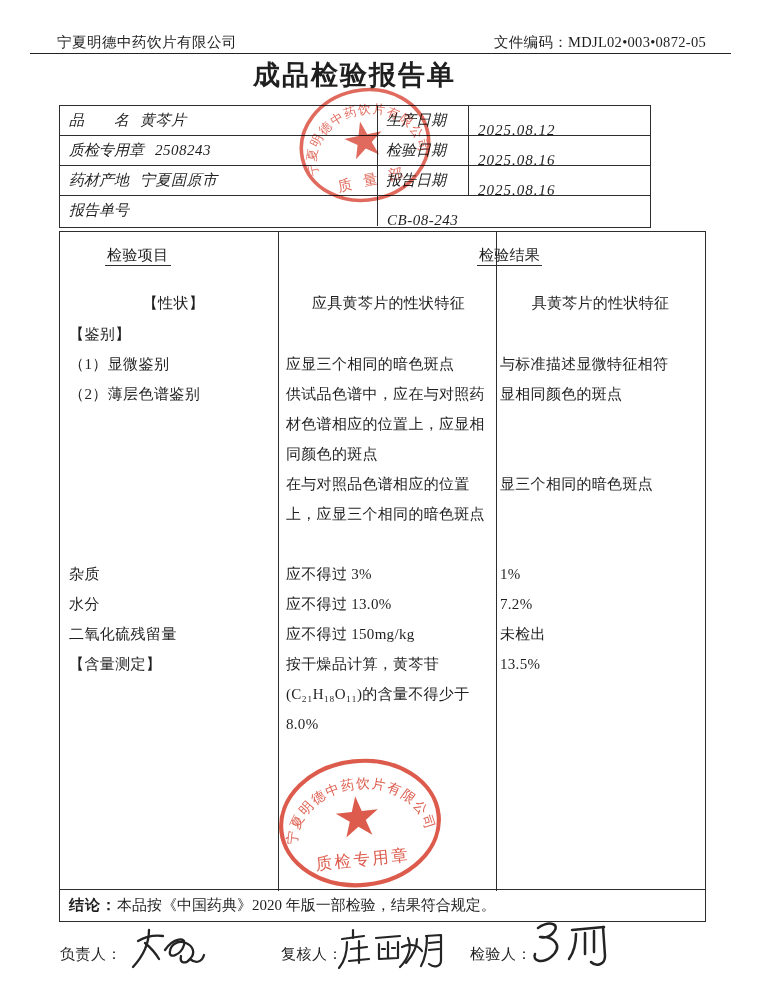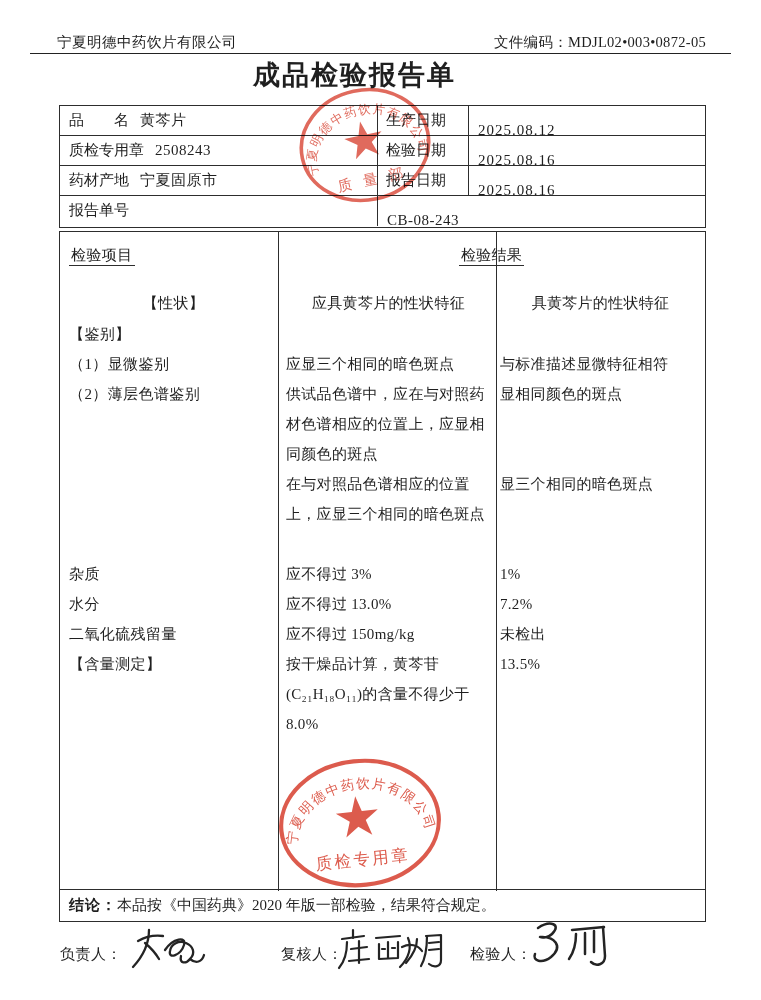--- a/index.html
+++ b/index.html
@@ -8,41 +8,41 @@
     font-family:"Liberation Serif","DejaVu Serif",serif;
     color:#1f1f1f;overflow:hidden;
   }
   .abs{position:absolute;}
   
   .company{left:57px;top:33px;font-size:14.5px;letter-spacing:.5px;}
   .doccode{right:55px;top:33px;font-size:14.5px;letter-spacing:.3px;}
   .headrule{left:30px;top:53px;width:701px;border-top:1.7px solid #222;}
   .pagetitle{left:253px;top:57px;font-size:27px;font-weight:bold;letter-spacing:2px;}
   
-  .info-table{left:59px;top:105px;width:647px;height:123px;border:1.6px solid #2d2d2d;box-sizing:border-box;}
+  .info-table{left:59px;top:105px;width:592px;height:123px;border:1.6px solid #2d2d2d;box-sizing:border-box;font-style:italic;}
   .i-row{display:flex;height:30px;border-bottom:1.5px solid #2d2d2d;box-sizing:border-box;}
   .i-row:last-child{border-bottom:none;}
   .i-a{width:318px;border-right:1.5px solid #2d2d2d;box-sizing:border-box;padding-left:9px;line-height:29px;font-size:15px;}
   .i-b{width:91px;border-right:1.5px solid #2d2d2d;box-sizing:border-box;padding-left:8px;line-height:29px;font-size:15px;}
   .i-c{flex:1;padding-left:9px;line-height:29px;font-size:15px;letter-spacing:1px;margin-top:10px;}
   .i-label{display:inline-block;min-width:60px;}
   .i-val{margin-left:11px;letter-spacing:.5px;}
   
   .main-table{left:59px;top:231px;width:647px;height:691px;border:1.6px solid #2d2d2d;box-sizing:border-box;position:absolute;}
   .vline{position:absolute;top:0;height:659px;border-left:1.5px solid #2d2d2d;}
   .v1{left:218px;} .v2{left:436px;}
   .t-row{display:flex;position:relative;}
   .hdr{height:56px;}
   .h31{height:31px;text-align:center;} .h30{height:30px;} .h90{height:90px;} .h60{height:60px;}
   .c1{width:218px;padding-left:9px;box-sizing:border-box;font-size:15px;line-height:30px;letter-spacing:.4px;}
   .c2{width:218px;padding-left:8px;padding-right:5px;box-sizing:border-box;font-size:15px;line-height:30px;letter-spacing:.3px;}
   .c3{flex:1;padding-left:4px;padding-right:4px;box-sizing:border-box;font-size:15px;line-height:30px;letter-spacing:.3px;}
   .hdr .c1{padding-top:13px;line-height:20px;}
   .hdr .c2,.hdr .c3{padding-top:13px;line-height:20px;text-align:center;}
-  .hul{border-bottom:1.2px solid #2d2d2d;padding:0 2px 2px 2px;}
+  .hul{border-bottom:1.2px solid #2d2d2d;padding:0 2px 2px 2px;margin-left:36px;}
   .conclusion{position:absolute;left:0;right:0;bottom:0;height:32px;border-top:1.5px solid #2d2d2d;box-sizing:border-box;line-height:30px;font-size:15px;padding-left:9px;}
   .conclusion b{letter-spacing:1px;}
   
   .sig-label{font-size:15px;letter-spacing:.5px;top:945px;}
   .sl1{left:60px;} .sl2{left:281px;} .sl3{left:470px;}
   .sigsvg{position:absolute;}
   
   .stamp{position:absolute;mix-blend-mode:multiply;}
   .stamp-top{left:294px;top:84px;opacity:.78;}
   .stamp-bot{left:276px;top:757px;opacity:.86;}

